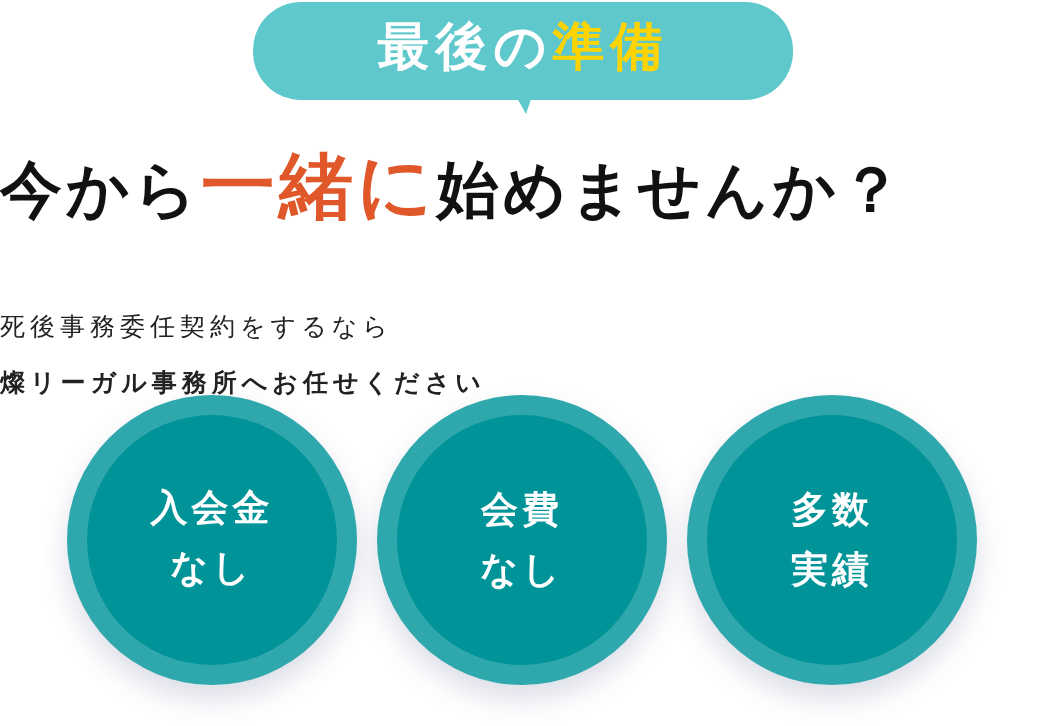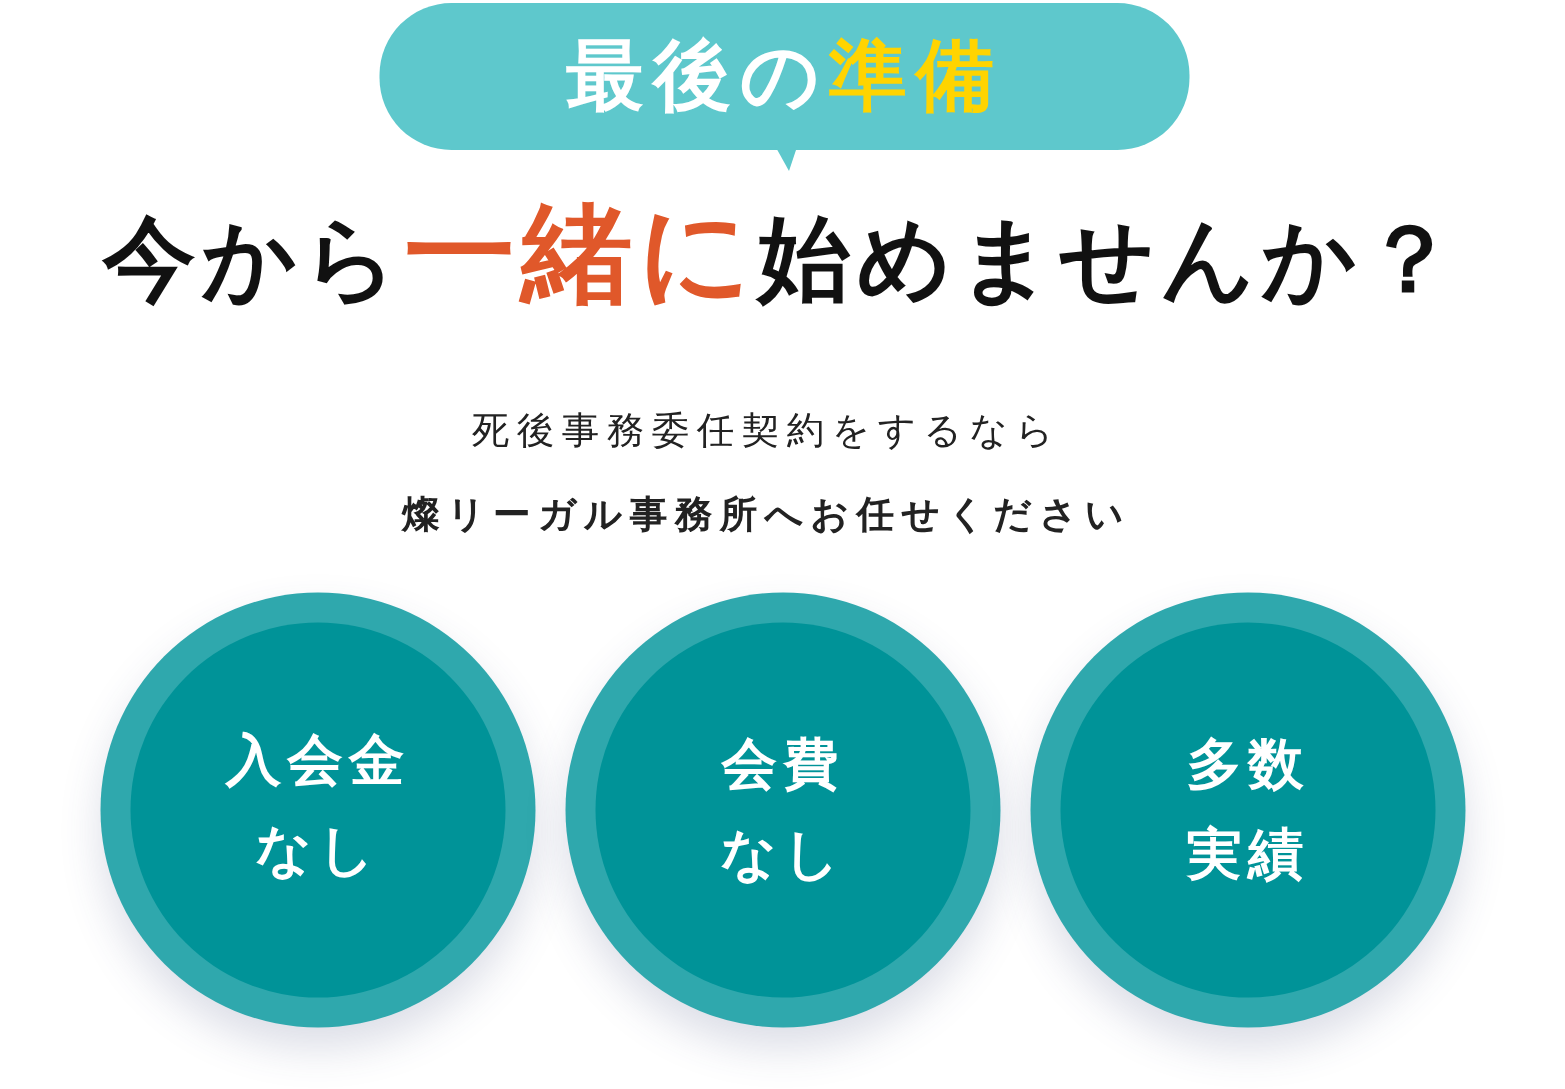--- a/index.html
+++ b/index.html
@@ -5,39 +5,39 @@
     html, body { margin: 0; padding: 0; }
     body {
       width: 1043px; height: 726px; background: #ffffff; position: relative; overflow: hidden;
       font-family: "DejaVu Sans", "Liberation Sans", sans-serif;
     }
     .bubble {
       position: absolute; left: 253px; top: 0px; width: 540px; height: 98px;
       background: #5ec8cc; border-radius: 0 0 48px 48px;
       display: flex; align-items: center; justify-content: center;
     }
-    .bubble-top { border-radius: 48px; top: 2px; }
+    .bubble-top { border-radius: 48px; top: 2px; font-family: Liberation Mono, monospace; }
     .bubble-tail {
       position: absolute; left: 516px; top: 96px; width: 0; height: 0;
       border-left: 10px solid transparent; border-right: 6px solid transparent;
       border-top: 18px solid #5ec8cc;
     }
     .bubble-text {
       font-size: 52px; font-weight: bold; letter-spacing: 6px; color: #ffffff; line-height: 1;
     }
     .bubble-text .hl { color: #ffd400; }
     .headline {
-      position: absolute; left: 0; top: 124px; width: 1043px; text-align: center;
+      position: absolute; left: 0; top: 140px; width: 1043px; text-align: left;
       font-size: 62px; font-weight: bold; color: #111111; letter-spacing: 4px; line-height: 90px;
       white-space: nowrap;
     }
     .headline .accent { color: #e0582a; font-size: 74px; }
     .sub {
-      position: absolute; left: 0; width: 1022px; text-align: center;
-      font-size: 25px; color: #222222; letter-spacing: 5px; line-height: 1;
+      position: absolute; left: 0; width: 1022px; text-align: left;
+      font-size: 25px; color: #222222; letter-spacing: 5px; line-height: 1; margin-top: 40px;
     }
     .sub1 { top: 274px; }
     .sub2 { top: 330px; font-weight: bold; }
     .circle {
       position: absolute; top: 395px; width: 290px; height: 290px; border-radius: 50%;
       background: #2fa8ad;
       box-shadow: 0 14px 28px rgba(60, 70, 120, 0.18);
       display: flex; align-items: center; justify-content: center;
     }
     .circle-inner {

